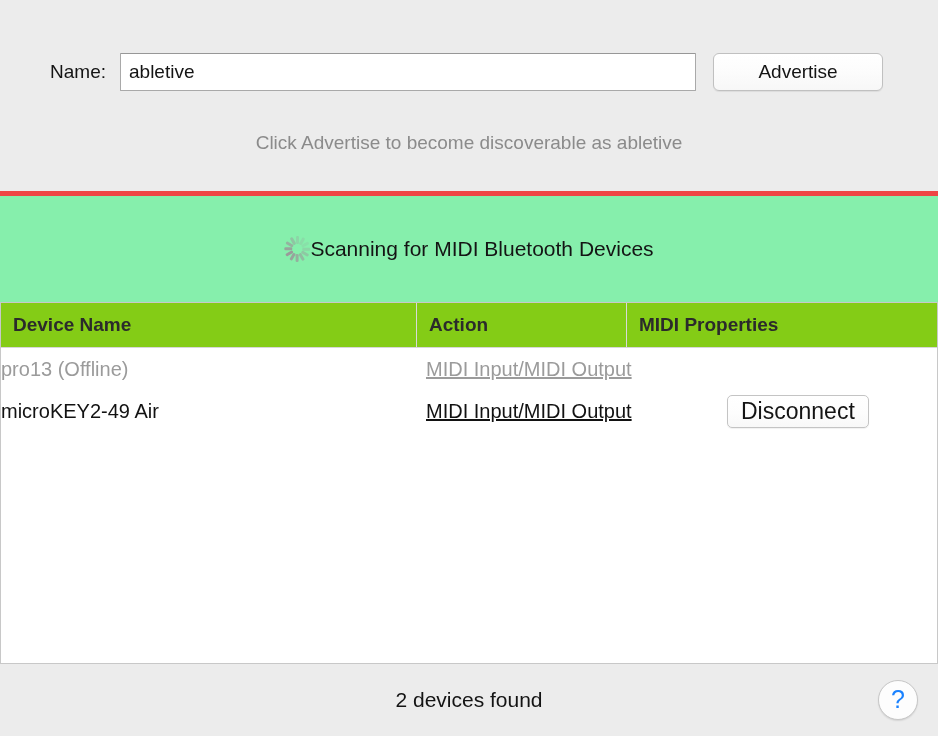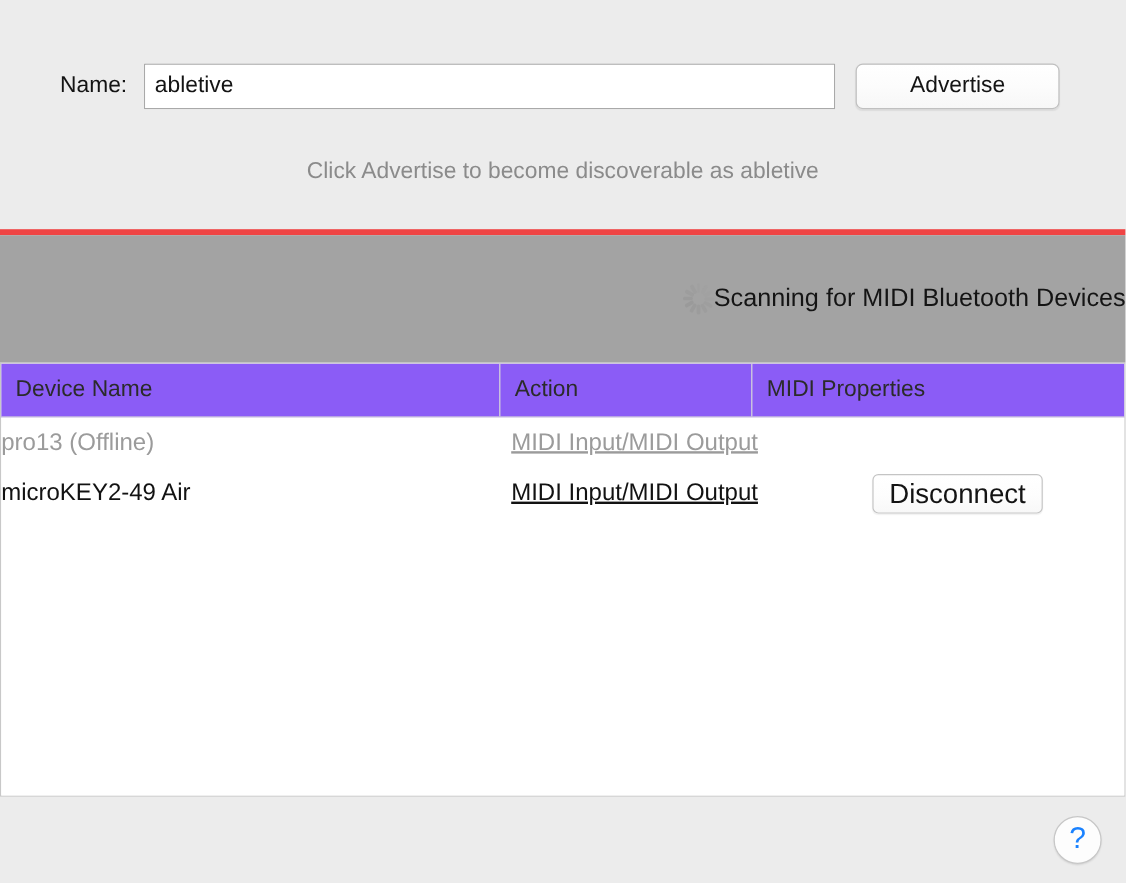--- a/index.html
+++ b/index.html
@@ -133,24 +133,24 @@
     width: 100%;
     text-align: center;
     font-size: 19px;
     color: #8b8b8b;
   }
 
   
   .panel-scan {
     flex: 0 0 106px;
     position: relative;
-    background: #a3a3a3;
-    display: flex;
-    align-items: center;
-    justify-content: flex-end;
+    background: #86efac;
+    display: flex;
+    align-items: center;
+    justify-content: center;
   }
 
   .spinner {
     width: 26px;
     height: 26px;
     position: relative;
     flex: 0 0 26px;
   }
   .spinner i {
     position: absolute;
@@ -180,23 +180,24 @@
     border-left: 1px solid #c8c8c8;
     border-right: 1px solid #c8c8c8;
     display: flex;
     flex-direction: column;
     overflow: hidden;
   }
 
   .table-header {
     flex: 0 0 44px;
     display: flex;
-    background: #8b5cf6;
+    background: #84cc16;
     border-bottom: 1px solid #d7d7d7;
     align-items: center;
+    font-weight: bold;
   }
 
   .th {
     font-size: 19px;
     color: #2b2b2b;
     padding-left: 12px;
     height: 44px;
     line-height: 44px;
     position: relative;
   }
@@ -339,18 +340,19 @@
         <div class="cell col-props">MIDI Input/MIDI Output</div>
         <div class="cell col-action">
           <button class="disconnect-button">Disconnect</button>
         </div>
       </div>
 
     </div>
   </div>
 
   <div class="footer">
+    <div class="footer-status">2 devices found</div>
     <button class="help-button">
       <span class="help-glyph">?</span>
     </button>
   </div>
 
 </div>
 
 </body></html>

